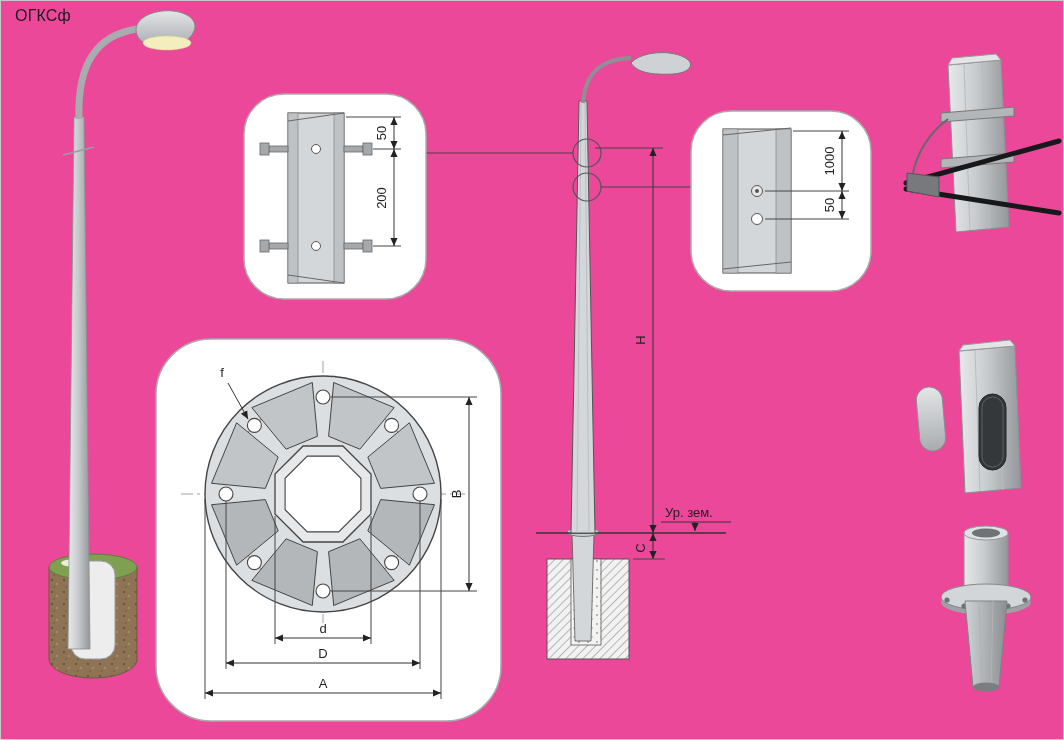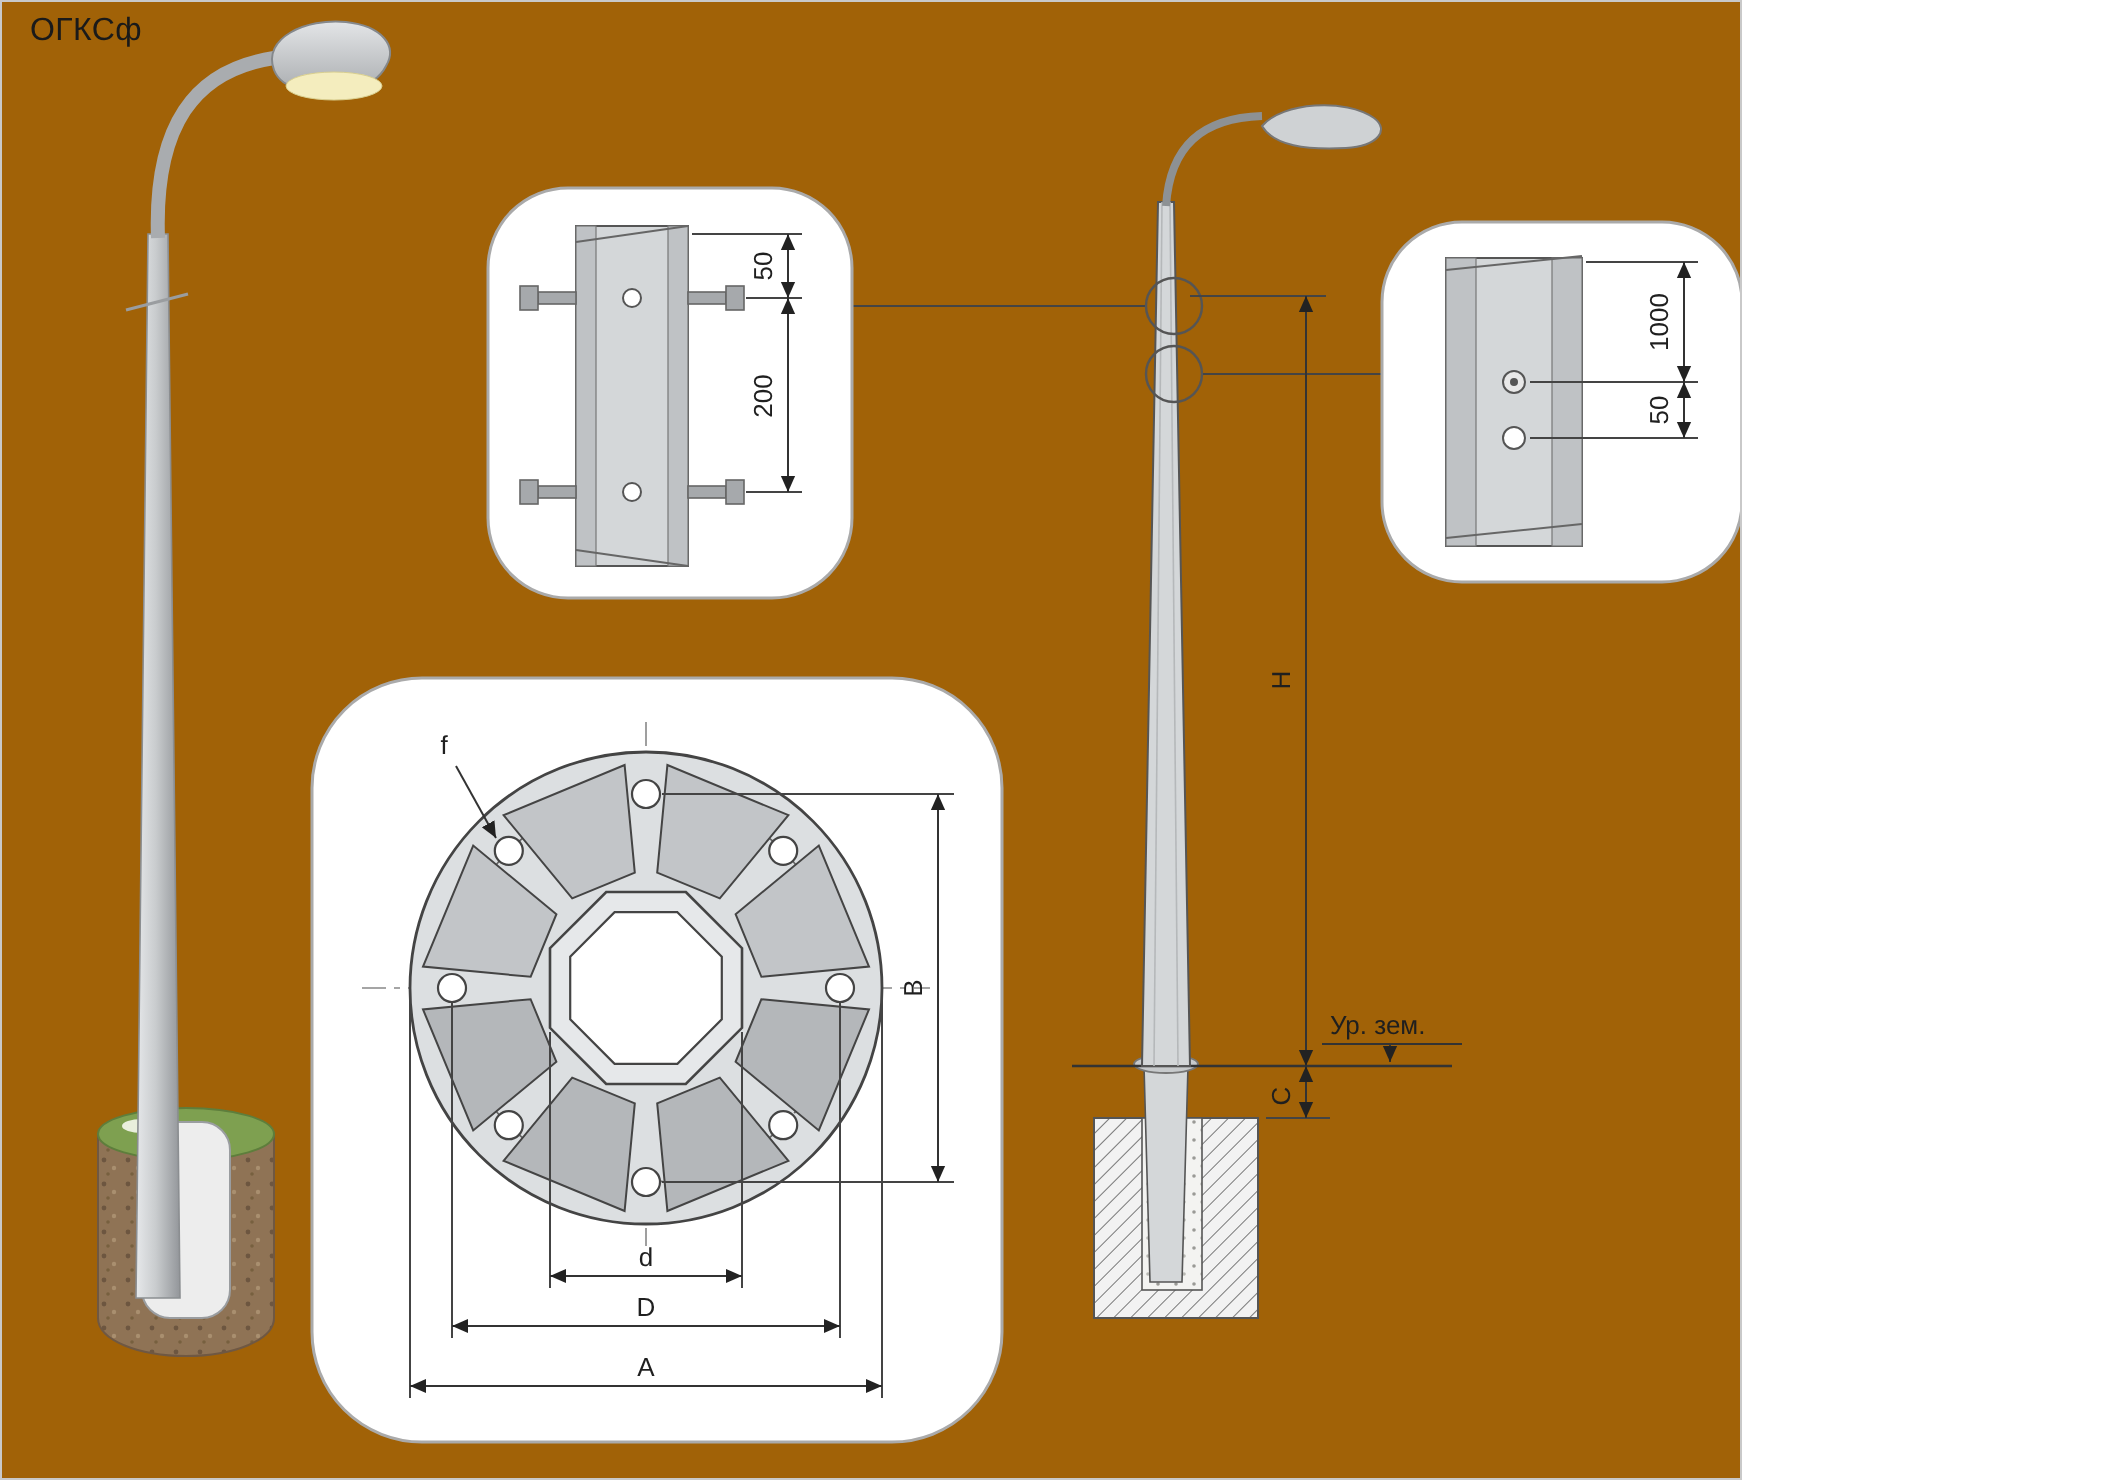--- a/index.html
+++ b/index.html
@@ -1,17 +1,17 @@
 <!DOCTYPE html>
 <html><head>
 <meta charset="utf-8">
 <style>
   html,body{margin:0;padding:0;background:#fff;}
   .canvas{
-    position:relative;width:871px;height:740px;background:#a16207;
+    position:relative;width:1064px;height:740px;background:#ec4899;
     border:1px solid #c9c9c9;box-sizing:border-box;overflow:hidden;
     font-family:"Liberation Sans", sans-serif;
   }
   .title{
     position:absolute;left:14px;top:6px;font-size:16px;color:#1a1a1a;
     letter-spacing:0.2px;
   }
   svg{position:absolute;left:0;top:0;}
   text{font-family:"Liberation Sans", sans-serif;font-size:13px;fill:#1f1f1f;}
   .thin{stroke:#444;stroke-width:1;fill:none;}

